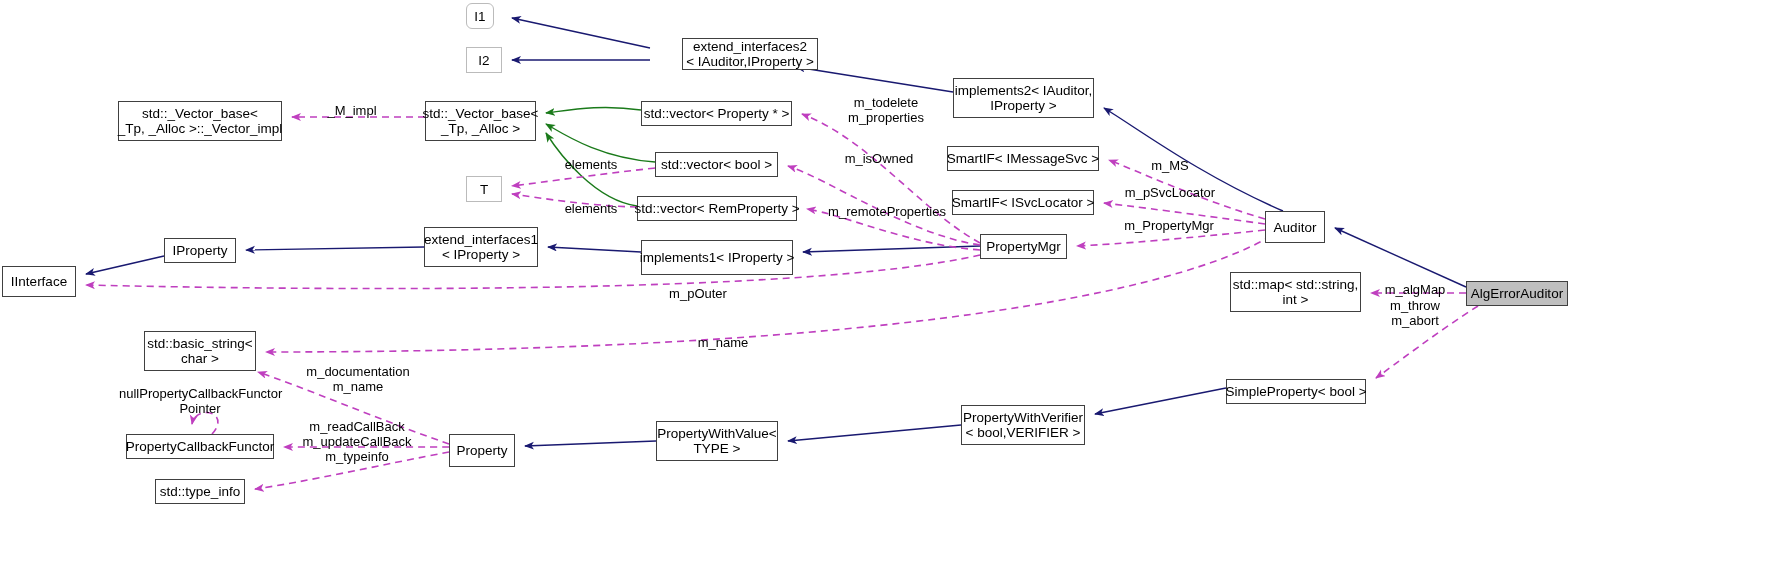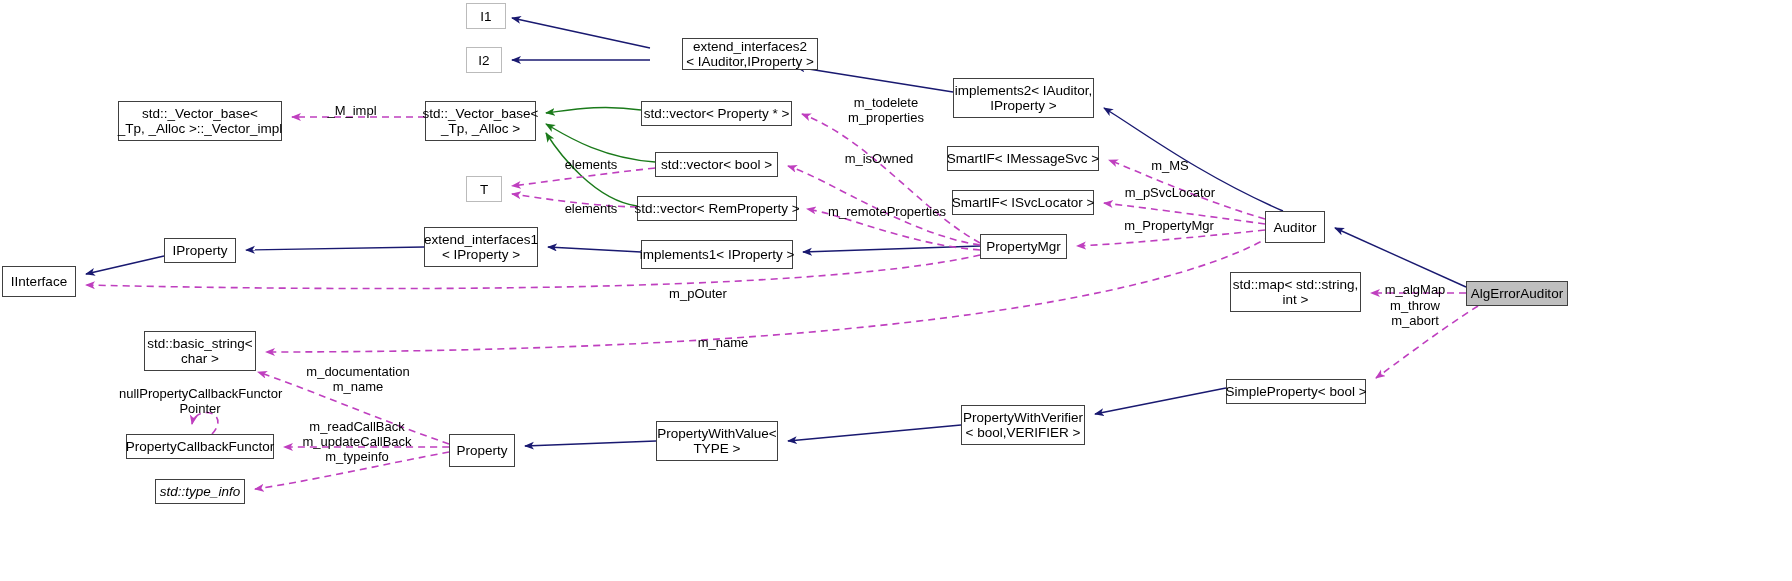--- a/index.html
+++ b/index.html
@@ -108,56 +108,56 @@
       <path d="M1466,293 L1371,293"></path>
       <path d="M1478,306 C1440,330 1390,368 1376,378"></path>
       <path d="M449,444 C380,420 300,386 258,372"></path>
       <path d="M449,447 C400,447 330,447 284,447"></path>
       <path d="M449,452 C390,463 300,483 255,489"></path>
       <path d="M212,434 C232,412 196,404 192,424"></path>
     </g>
   </svg>
 
   <div id="nodes-layer">
-      <div class="node faint" style="left: 466px; top: 3px; width: 40px; height: 26px;">I1</div>
+      <div class="node faint" style="left: 466px; top: 3px; width: 28px; height: 26px; border-radius: 6px;">I1</div>
       <div class="node faint" style="left: 466px; top: 47px; width: 36px; height: 26px;">I2</div>
       <div class="node" style="left: 650px; top: 38px; width: 136px; height: 32px; margin-left: 32px;">extend_interfaces2
 &lt; IAuditor,IProperty &gt;</div>
       <div class="node" style="left: 953px; top: 78px; width: 141px; height: 40px;">implements2&lt; IAuditor,
 IProperty &gt;</div>
       <div class="node" style="left: 118px; top: 101px; width: 164px; height: 40px;">std::_Vector_base&lt;
 _Tp, _Alloc &gt;::_Vector_impl</div>
       <div class="node" style="left: 425px; top: 101px; width: 111px; height: 40px;">std::_Vector_base&lt;
 _Tp, _Alloc &gt;</div>
       <div class="node" style="left: 641px; top: 101px; width: 151px; height: 25px;">std::vector&lt; Property * &gt;</div>
       <div class="node" style="left: 655px; top: 152px; width: 123px; height: 25px;">std::vector&lt; bool &gt;</div>
       <div class="node" style="left: 637px; top: 196px; width: 160px; height: 25px;">std::vector&lt; RemProperty &gt;</div>
       <div class="node" style="left: 947px; top: 146px; width: 152px; height: 25px;">SmartIF&lt; IMessageSvc &gt;</div>
       <div class="node" style="left: 952px; top: 190px; width: 142px; height: 25px;">SmartIF&lt; ISvcLocator &gt;</div>
       <div class="node faint" style="left: 466px; top: 176px; width: 36px; height: 26px;">T</div>
       <div class="node" style="left: 164px; top: 238px; width: 72px; height: 25px;">IProperty</div>
       <div class="node" style="left: 424px; top: 227px; width: 114px; height: 40px;">extend_interfaces1
 &lt; IProperty &gt;</div>
-      <div class="node" style="left: 641px; top: 240px; width: 152px; height: 29px;">implements1&lt; IProperty &gt;</div>
+      <div class="node" style="left: 641px; top: 240px; width: 152px; height: 35px;">implements1&lt; IProperty &gt;</div>
       <div class="node" style="left: 980px; top: 234px; width: 87px; height: 25px;">PropertyMgr</div>
       <div class="node" style="left: 1265px; top: 211px; width: 60px; height: 32px;">Auditor</div>
       <div class="node" style="left: 2px; top: 266px; width: 74px; height: 31px;">IInterface</div>
       <div class="node" style="left: 1230px; top: 272px; width: 131px; height: 40px;">std::map&lt; std::string,
 int &gt;</div>
       <div class="node focus" style="left: 1466px; top: 281px; width: 102px; height: 25px;">AlgErrorAuditor</div>
       <div class="node" style="left: 144px; top: 331px; width: 112px; height: 40px;">std::basic_string&lt;
 char &gt;</div>
       <div class="node" style="left: 1226px; top: 379px; width: 140px; height: 25px;">SimpleProperty&lt; bool &gt;</div>
       <div class="node" style="left: 961px; top: 405px; width: 124px; height: 40px;">PropertyWithVerifier
 &lt; bool,VERIFIER &gt;</div>
       <div class="node" style="left: 656px; top: 421px; width: 122px; height: 40px;">PropertyWithValue&lt;
 TYPE &gt;</div>
       <div class="node" style="left: 126px; top: 434px; width: 148px; height: 25px;">PropertyCallbackFunctor</div>
       <div class="node" style="left: 449px; top: 434px; width: 66px; height: 33px;">Property</div>
-      <div class="node" style="left: 155px; top: 479px; width: 90px; height: 25px; font-style: italic;">std::type_info</div>
+      <div class="node" style="left: 155px; top: 479px; width: 90px; height: 25px;">std::type_info</div>
     </div>
   <div id="labels-layer">
       <div class="edge-label" style="left: 302px; top: 104px; width: 100px;">_M_impl</div>
       <div class="edge-label" style="left: 826px; top: 96px; width: 120px;">m_todelete
 m_properties</div>
       <div class="edge-label" style="left: 824px; top: 152px; width: 110px;">m_isOwned</div>
       <div class="edge-label" style="left: 552px; top: 158px; width: 78px;">elements</div>
       <div class="edge-label" style="left: 552px; top: 202px; width: 78px;">elements</div>
       <div class="edge-label" style="left: 812px; top: 205px; width: 150px;">m_remoteProperties</div>
       <div class="edge-label" style="left: 1135px; top: 159px; width: 70px;">m_MS</div>

